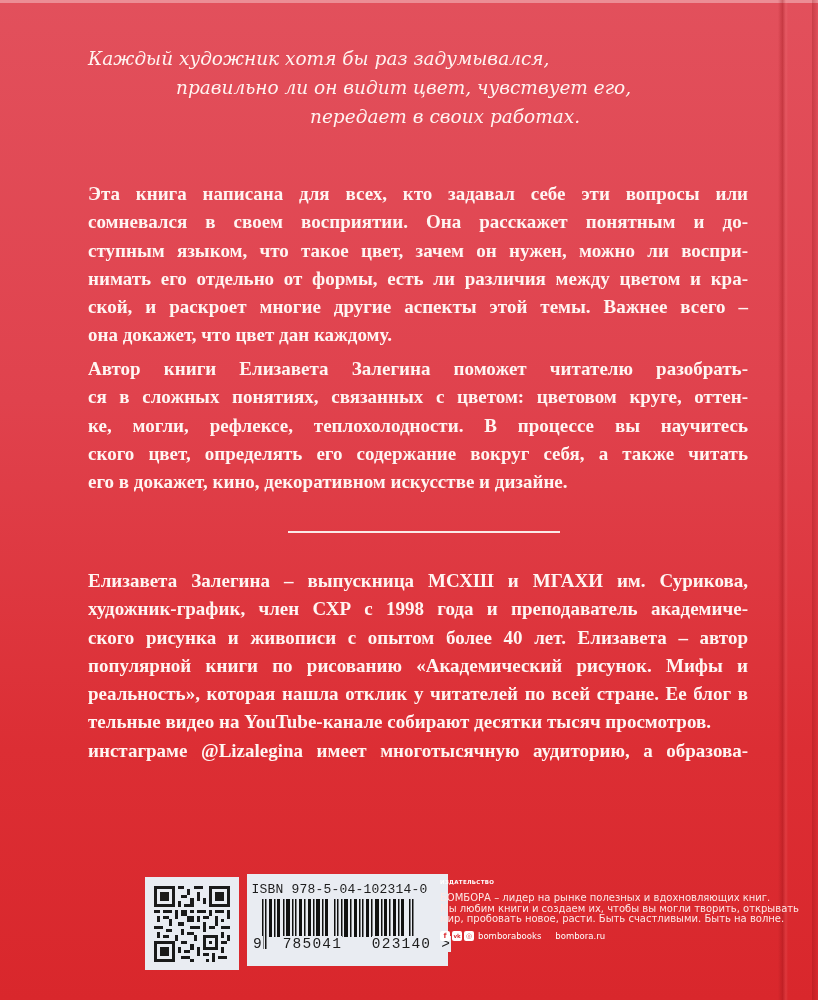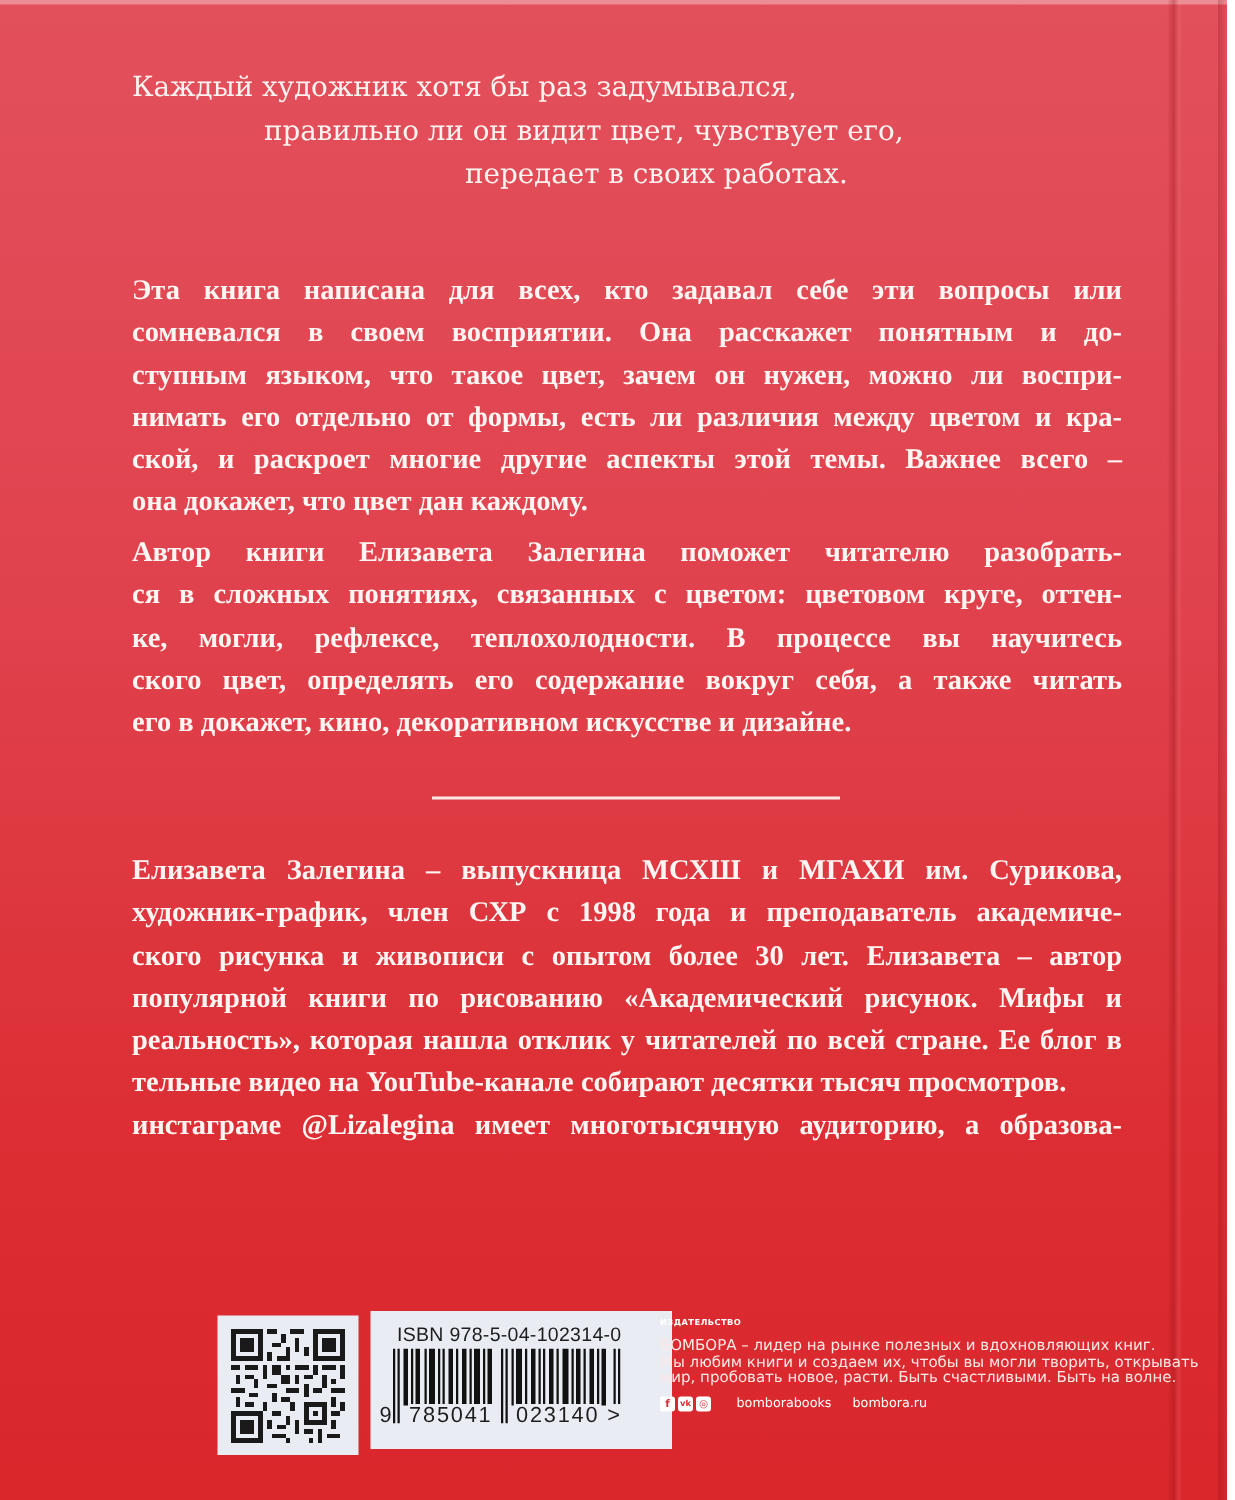--- a/index.html
+++ b/index.html
@@ -17,21 +17,21 @@
     position: absolute; top: 0; left: 812px; width: 6px; height: 1000px;
     background: linear-gradient(90deg, rgba(120,10,15,0.25), rgba(120,10,15,0.0));
   }
   .top-edge {
     position: absolute; top: 0; left: 0; width: 818px; height: 3px;
     background: rgba(255,255,255,0.35);
   }
 
   .epigraph {
     position: absolute; left: 88px; top: 44px; width: 660px;
-    font-family: "DejaVu Serif", serif; 
+    font-family: "DejaVu Serif", serif; font-style: italic;
     color: #fff3f0; font-size: 18.5px; line-height: 29px;
   }
   .epigraph .l1 { display: block; padding-left: 0; }
   .epigraph .l2 { display: block; padding-left: 88px; }
   .epigraph .l3 { display: block; padding-left: 222px; }
 
   .para {
     position: absolute; left: 88px; width: 660px;
     font-family: "Liberation Serif", serif; font-weight: bold;
     color: #fff5f2; font-size: 19px; line-height: 28.3px;
@@ -50,21 +50,21 @@
 
   .qr-box {
     position: absolute; left: 145px; top: 877px; width: 94px; height: 93px;
     background: #e9ecf2; padding: 9px;
   }
   .qr-box svg { width: 76px; height: 76px; display: block; }
 
   .isbn-box {
     position: absolute; left: 247px; top: 874px; width: 201px; height: 92px;
     background: #e9ecf2;
-    font-family: Liberation Sans, sans-serif; color: #1d1d1d;
+    font-family: Liberation Mono, monospace; color: #1d1d1d;
   }
   .isbn-title {
     position: absolute; left: 0; top: 8px; width: 185px; text-align: center;
     font-size: 13px; letter-spacing: 0.2px;
   }
   .barcode { position: absolute; left: 15px; top: 25px; width: 152px; height: 50px; }
   .isbn-digits {
     position: absolute; left: 6px; top: 62px; width: 178px;
     font-size: 14.5px; letter-spacing: 1.2px; white-space: pre;
   }
@@ -76,21 +76,21 @@
   }
   .pub-logo { font-size: 17px; font-weight: bold; letter-spacing: 0.3px; line-height: 18px; }
   .pub-sub { font-size: 5.5px; font-weight: bold; letter-spacing: 0.3px; margin-top: 1px; }
   .pub-desc { font-size: 10px; line-height: 10.5px; margin-top: 8px; color: #fde8e6; white-space: nowrap; }
   .pub-social { display: flex; align-items: center; margin-top: 6px; font-size: 8.5px; }
   .soc-icon {
     display: inline-block; width: 10px; height: 10px; border-radius: 2px;
     background: #ffffff; color: #dc2e34; font-size: 7px; line-height: 10px;
     text-align: center; font-weight: bold; margin-right: 2px;
   }
-  .soc-handle { margin-left: 15px; margin-right: 14px; }
+  .soc-handle { margin-left: 2px; margin-right: 14px; }
 </style>
 </head>
 <body>
 
 <div class="cover">
   <div class="top-edge"></div>
   <div class="spine-groove"></div>
   <div class="spine-edge"></div>
 
   <div class="epigraph">
@@ -114,21 +114,21 @@
     <span class="ln">ке, могли, рефлексе, теплохолодности. В процессе вы научитесь</span>
     <span class="ln">ского цвет, определять его содержание вокруг себя, а также читать</span>
     <span class="ln last">его в докажет, кино, декоративном искусстве и дизайне.</span>
   </div>
 
   <div class="divider"></div>
 
   <div class="para p3">
     <span class="ln">Елизавета Залегина – выпускница МСХШ и МГАХИ им. Сурикова,</span>
     <span class="ln">художник-график, член СХР с 1998 года и преподаватель академиче-</span>
-    <span class="ln">ского рисунка и живописи с опытом более 30 лет. Елизавета – автор</span>
+    <span class="ln">ского рисунка и живописи с опытом более 40 лет. Елизавета – автор</span>
     <span class="ln">популярной книги по рисованию «Академический рисунок. Мифы и</span>
     <span class="ln">реальность», которая нашла отклик у читателей по всей стране. Ее блог в</span>
     <span class="ln last">тельные видео на YouTube-канале собирают десятки тысяч просмотров.</span>
     <span class="ln">инстаграме @Lizalegina имеет многотысячную аудиторию, а образова-</span>
   </div>
 
   <div class="qr-box">
     <svg viewBox="0 0 25 25" shape-rendering="crispEdges">
       <rect width="25" height="25" fill="#e9ecf2"></rect>
       <g fill="#1a1a1a">

